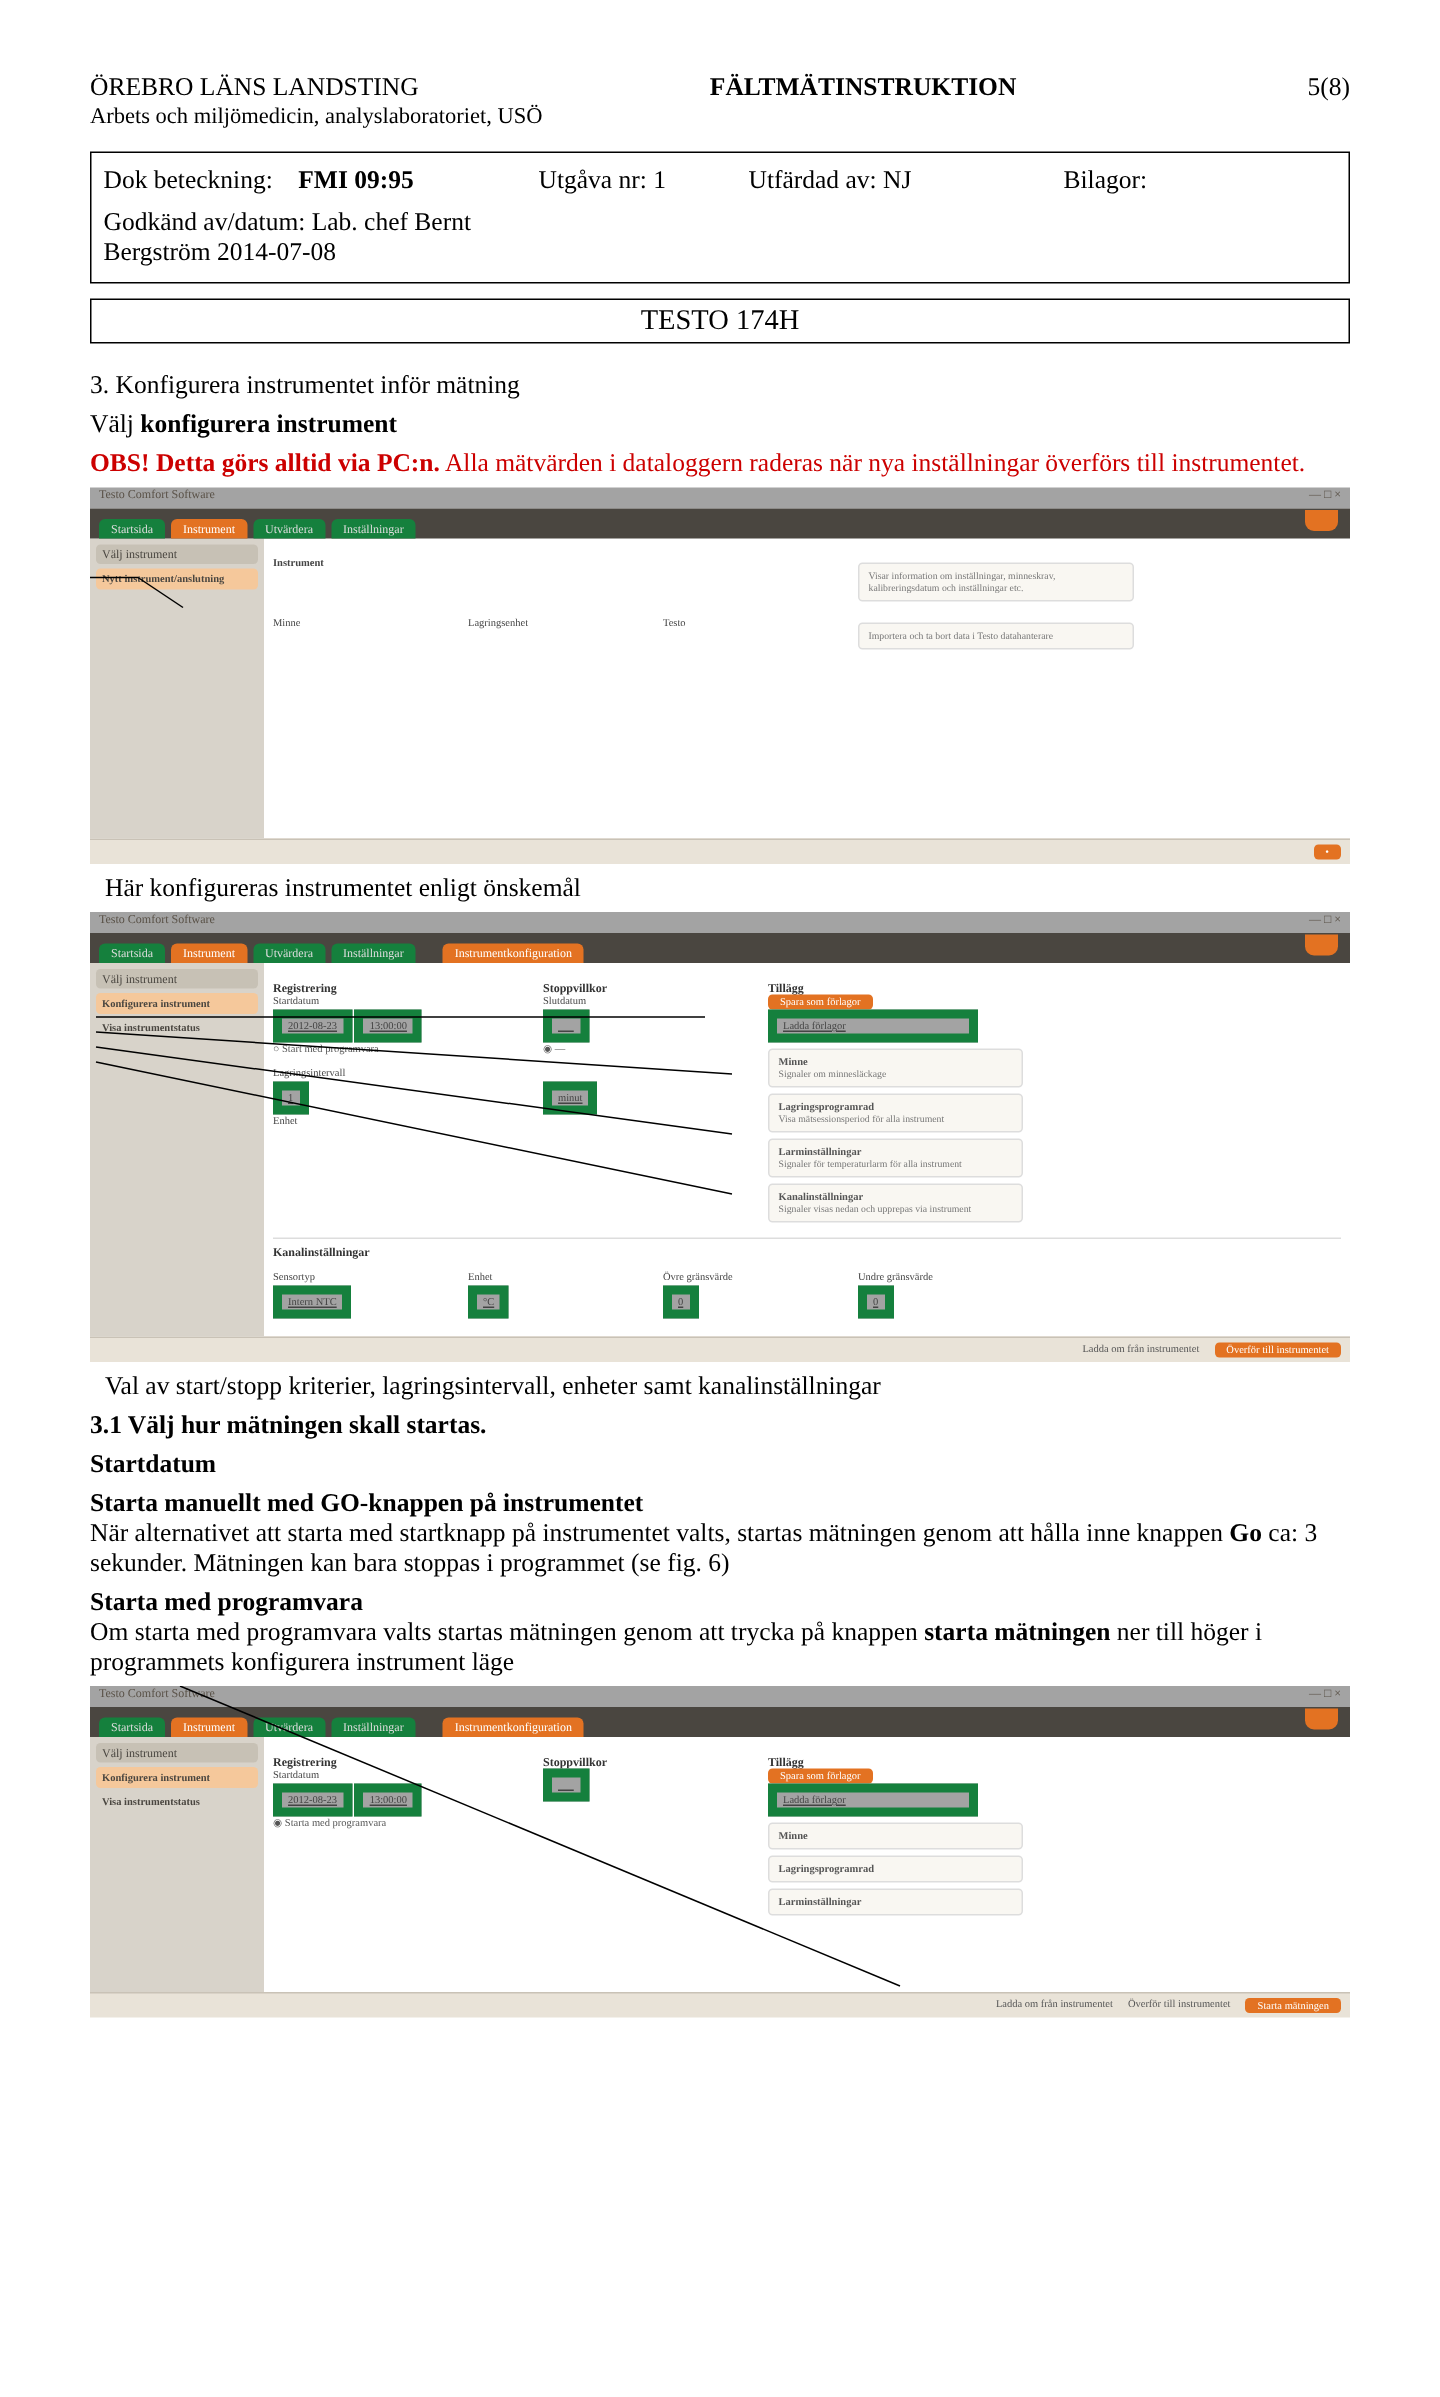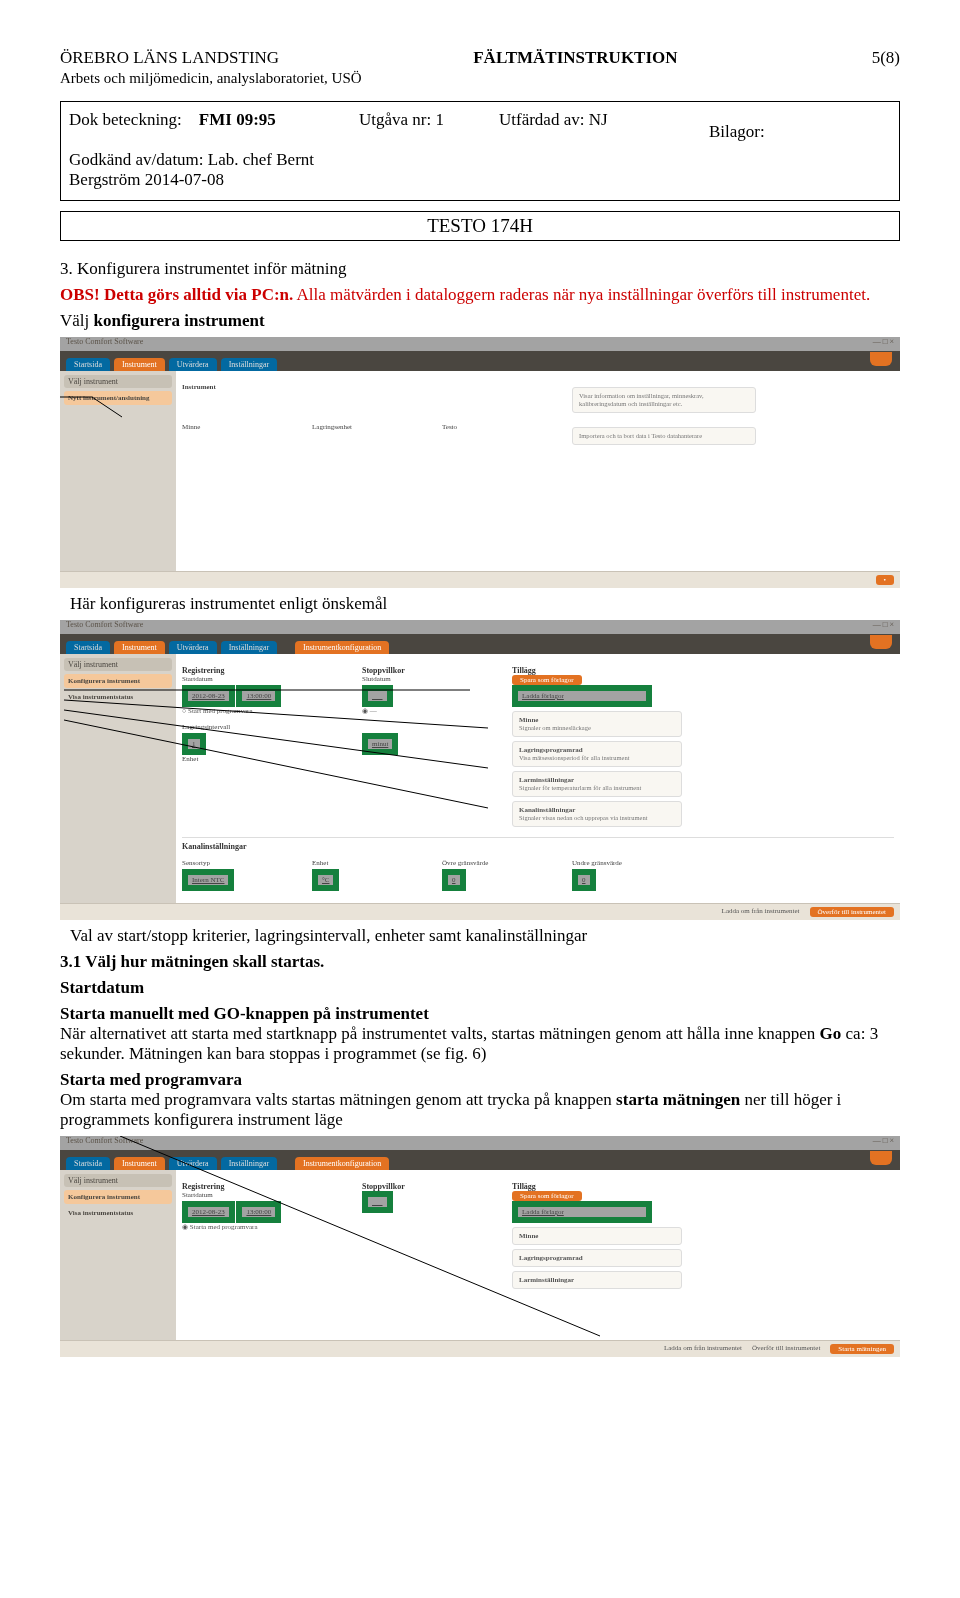--- a/index.html
+++ b/index.html
@@ -21,21 +21,21 @@
   .meta-box {
     border: 1px solid #000;
     margin-top: 14px;
     padding: 6px 8px 8px 8px;
     font-size: 17px;
   }
   .meta-row { display: flex; gap: 20px; margin: 2px 0; }
   .meta-row .w1 { flex: 0 0 270px; }
   .meta-row .w2 { flex: 0 0 120px; }
   .meta-row .w3 { flex: 0 0 190px; }
-  .meta-row .w4 { flex: 0 0 70px; margin-top: 12px; }
+  .meta-row .w4 { flex: 0 0 70px; }
   .testo-box {
     border: 1px solid #000;
     text-align: center;
     font-size: 19px;
     margin-top: 10px;
     padding: 3px 0;
   }
   .body-text { margin-top: 18px; }
   .red { color: #c00; }
   .b { font-weight: bold; }
@@ -66,21 +66,21 @@
     align-items: flex-end;
     padding: 2px 6px 0 6px;
     gap: 4px;
     height: 18px;
     position: relative;
   }
   .sshot .tabrow .tab {
     border-radius: 4px 4px 0 0;
     padding: 2px 8px;
     font-size: 8px;
-    background: #0369a1;
+    background: #15803d;
     color: #ddd;
   }
   .sshot .tabrow .tab.active { background: #e37222; color: #fff; }
   .sshot .tabrow .logo {
     position: absolute;
     right: 8px; top: 1px;
     width: 22px; height: 14px;
     background: #e37222;
     border-radius: 0 0 6px 6px;
   }
@@ -178,26 +178,26 @@
     <span class="w2"></span>
     <span class="w4"></span>
   </div>
 </div>
 
 <div class="testo-box">TESTO 174H</div>
 
 <div class="body-text">
   <p>3. Konfigurera instrumentet inför mätning</p>
   <p>
+    <span>Välj </span><span class="b">konfigurera instrument</span>
+  </p>
+  <p>
     <span class="b red">OBS!</span>
     <span class="b red">Detta görs alltid via PC:n.</span>
     <span class="red">Alla mätvärden i dataloggern raderas när nya inställningar överförs till instrumentet.</span>
-  </p>
-  <p>
-    <span>Välj </span><span class="b">konfigurera instrument</span>
   </p>
 </div>
 
 <div class="anno">
 <div class="sshot">
   <div class="titlebar">
         <span>Testo Comfort Software</span>
         <span>— □ ×</span>
       </div>
   <div class="tabrow">

